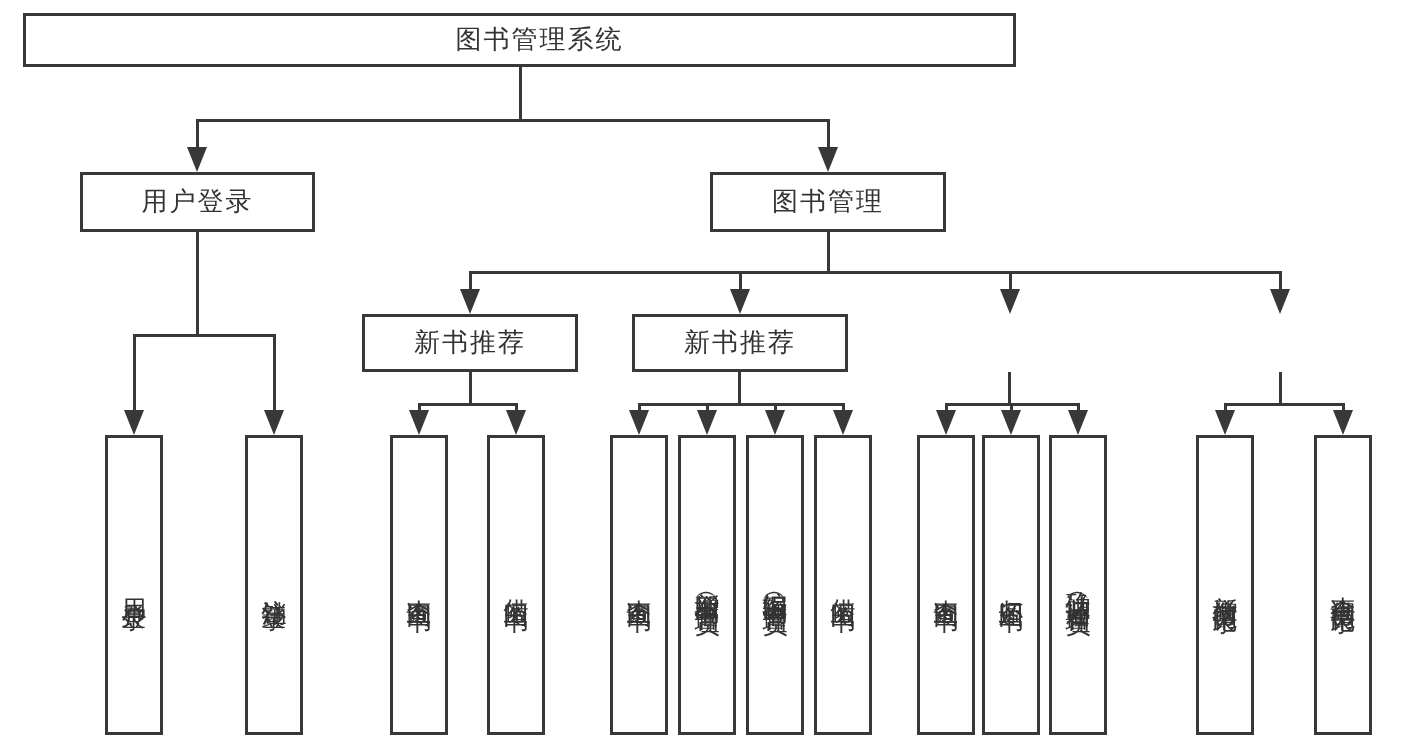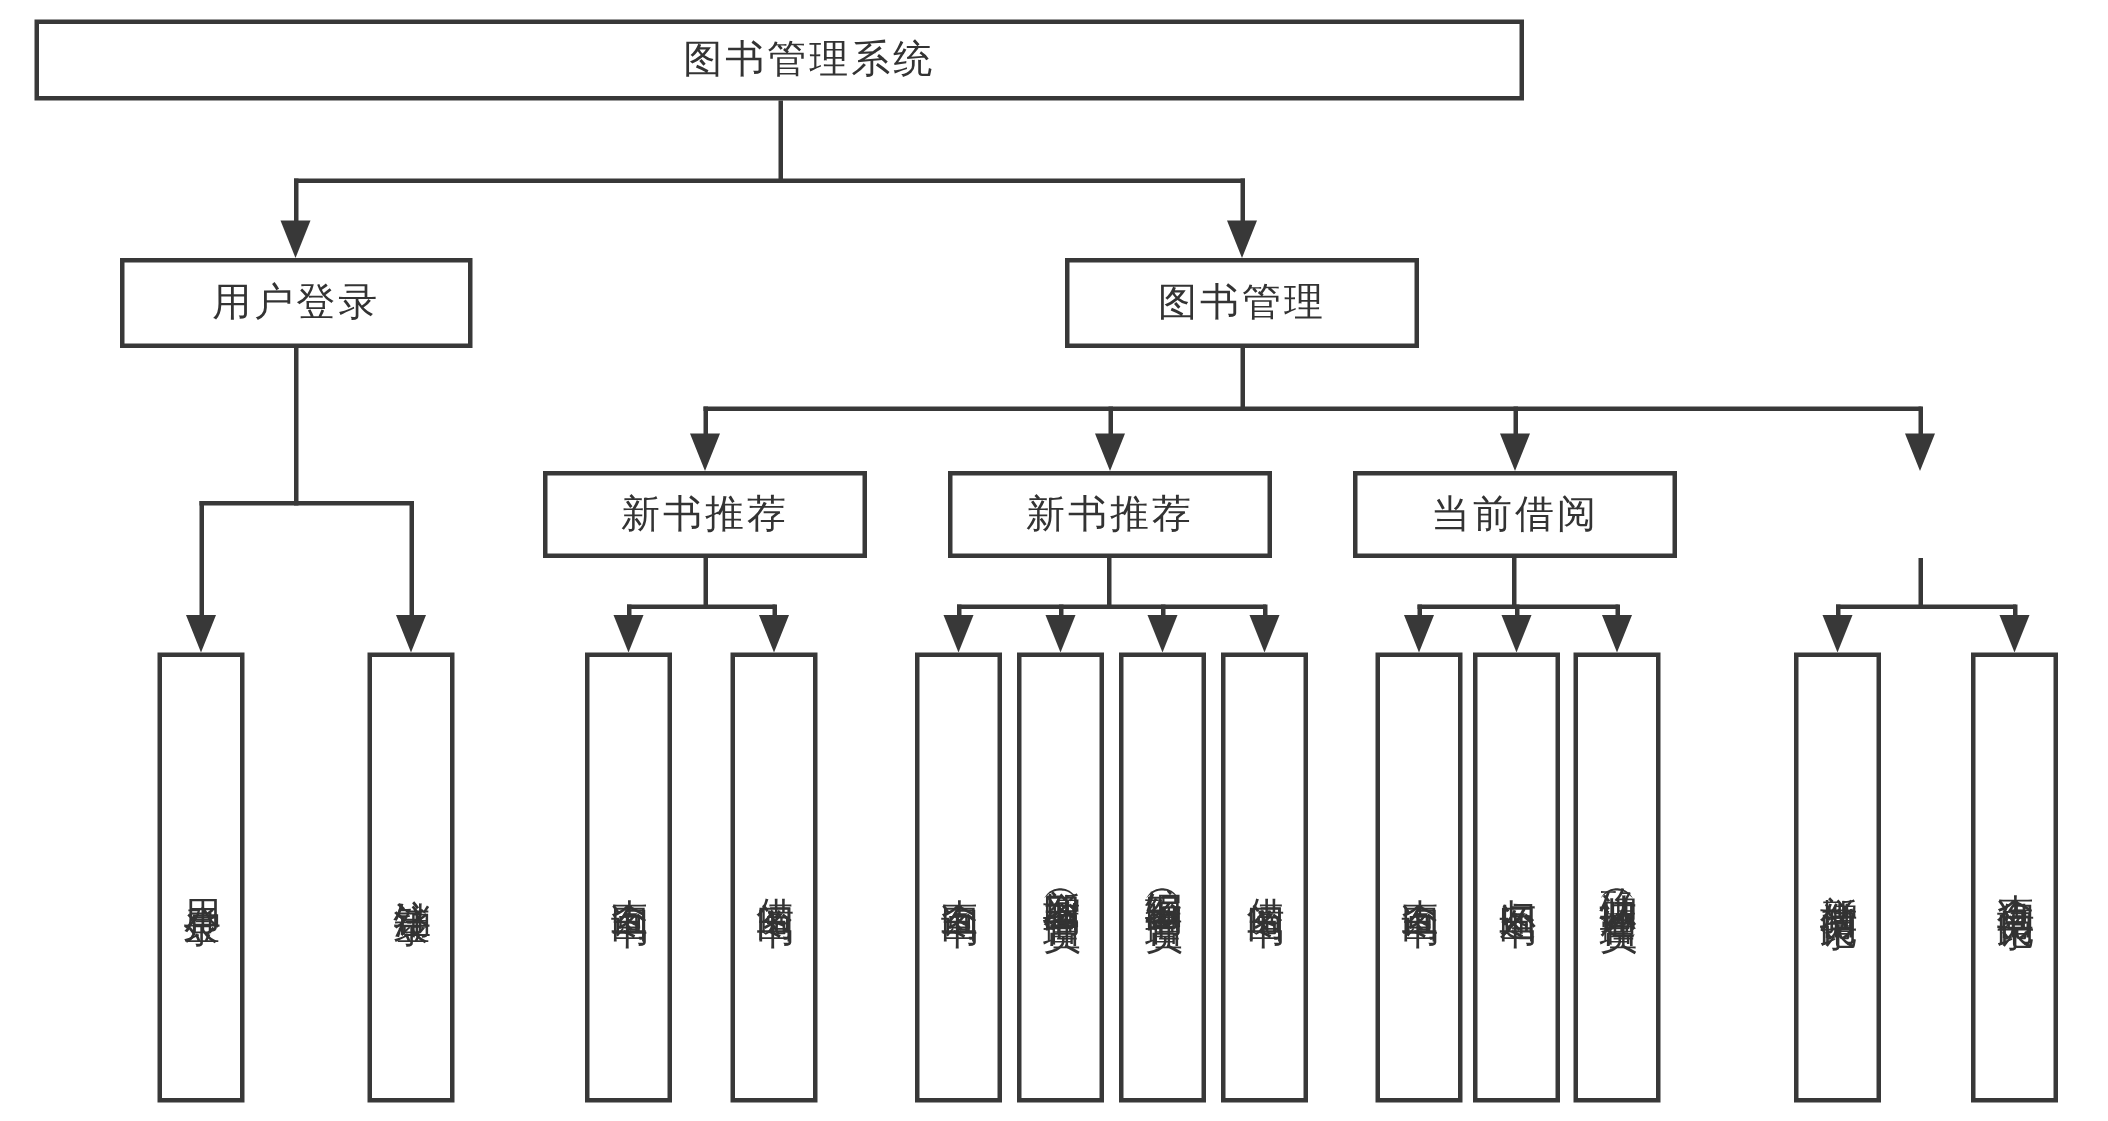--- a/index.html
+++ b/index.html
@@ -94,21 +94,20 @@
   <div class="arrowhead" style="left:460px; top:289px;"></div>
   <div class="vline" style="left:739px; top:271px; height:23px;"></div>
   <div class="arrowhead" style="left:730px; top:289px;"></div>
   <div class="vline" style="left:1009px; top:271px; height:23px;"></div>
   <div class="arrowhead" style="left:1000px; top:289px;"></div>
   <div class="vline" style="left:1279px; top:271px; height:23px;"></div>
   <div class="arrowhead" style="left:1270px; top:289px;"></div>
 
   <div class="node" style="left:362px; top:314px; width:216px; height:58px;">新书推荐</div>
   <div class="node" style="left:632px; top:314px; width:216px; height:58px;">新书推荐</div>
-  <div class="node" style="left:902px; top:314px; width:216px; height:58px;">当前借阅</div>
 
   <div class="vline" style="left:469px; top:372px; height:34px;"></div>
   <div class="hline" style="left:418px; top:403px; width:99px;"></div>
   <div class="vline" style="left:418px; top:403px; height:12px;"></div>
   <div class="arrowhead" style="left:409px; top:410px;"></div>
   <div class="vline" style="left:515px; top:403px; height:12px;"></div>
   <div class="arrowhead" style="left:506px; top:410px;"></div>
 
   <div class="vline" style="left:738px; top:372px; height:34px;"></div>
   <div class="hline" style="left:638px; top:403px; width:206px;"></div>

